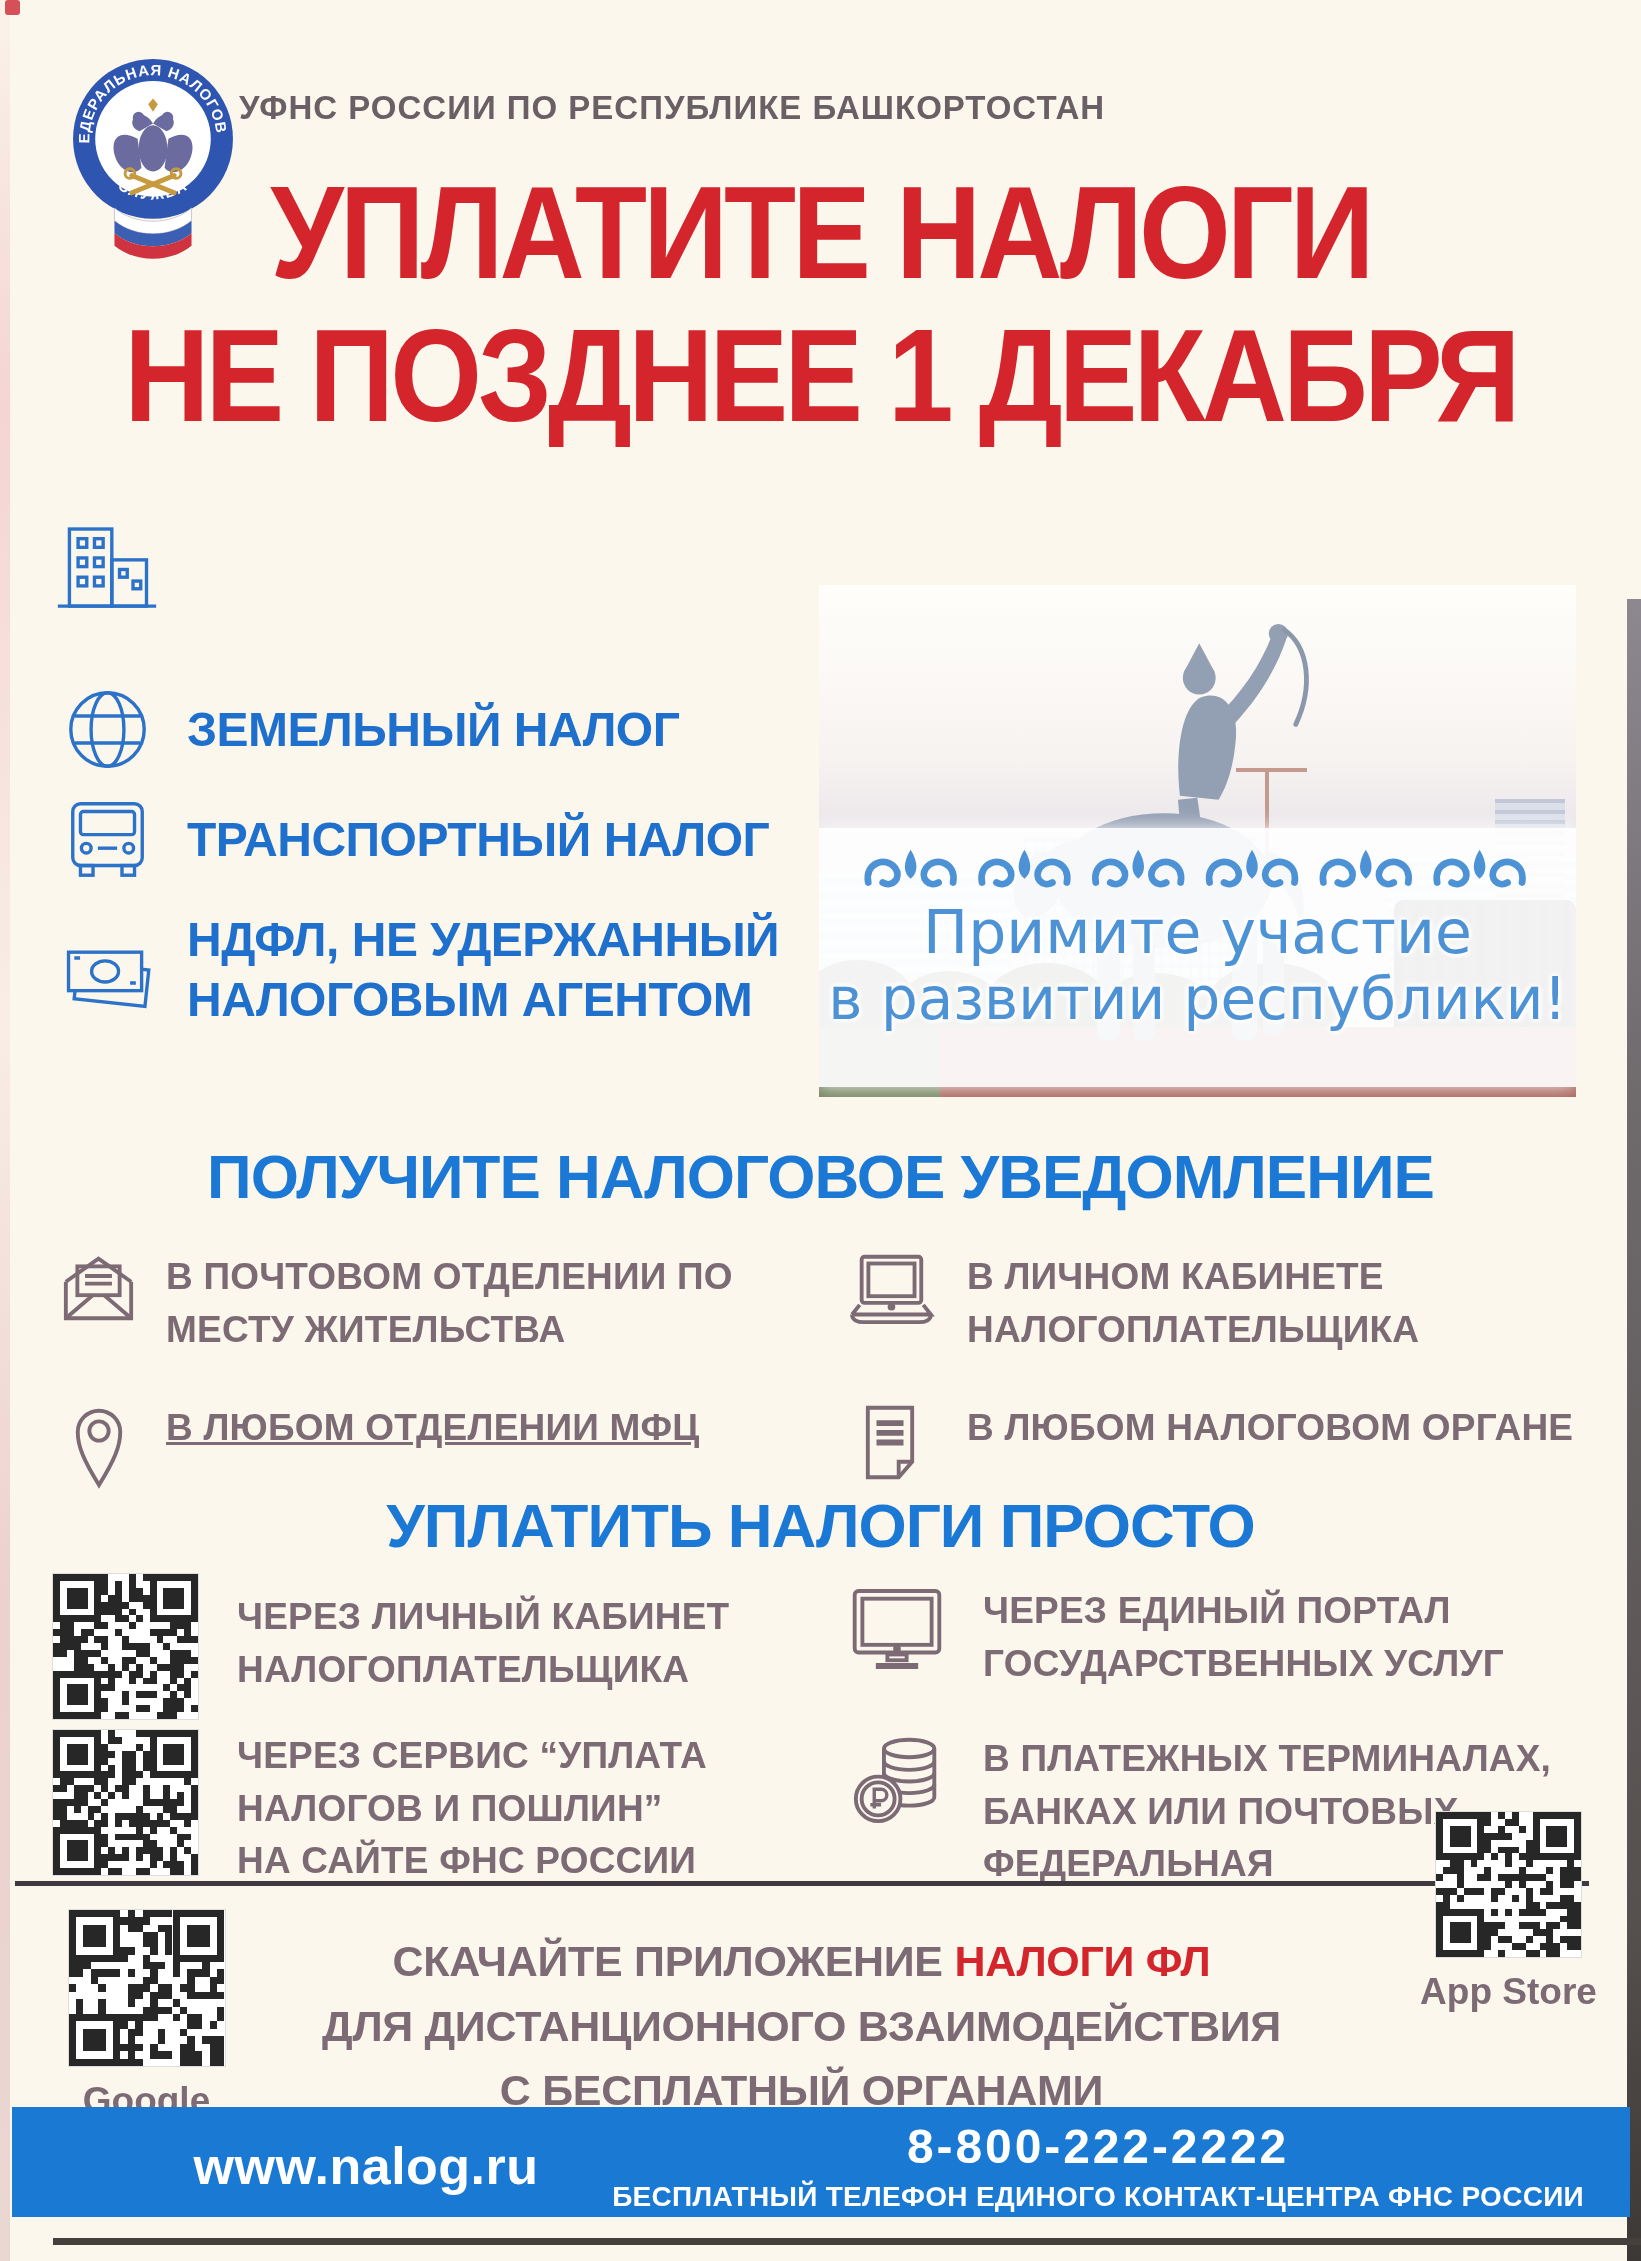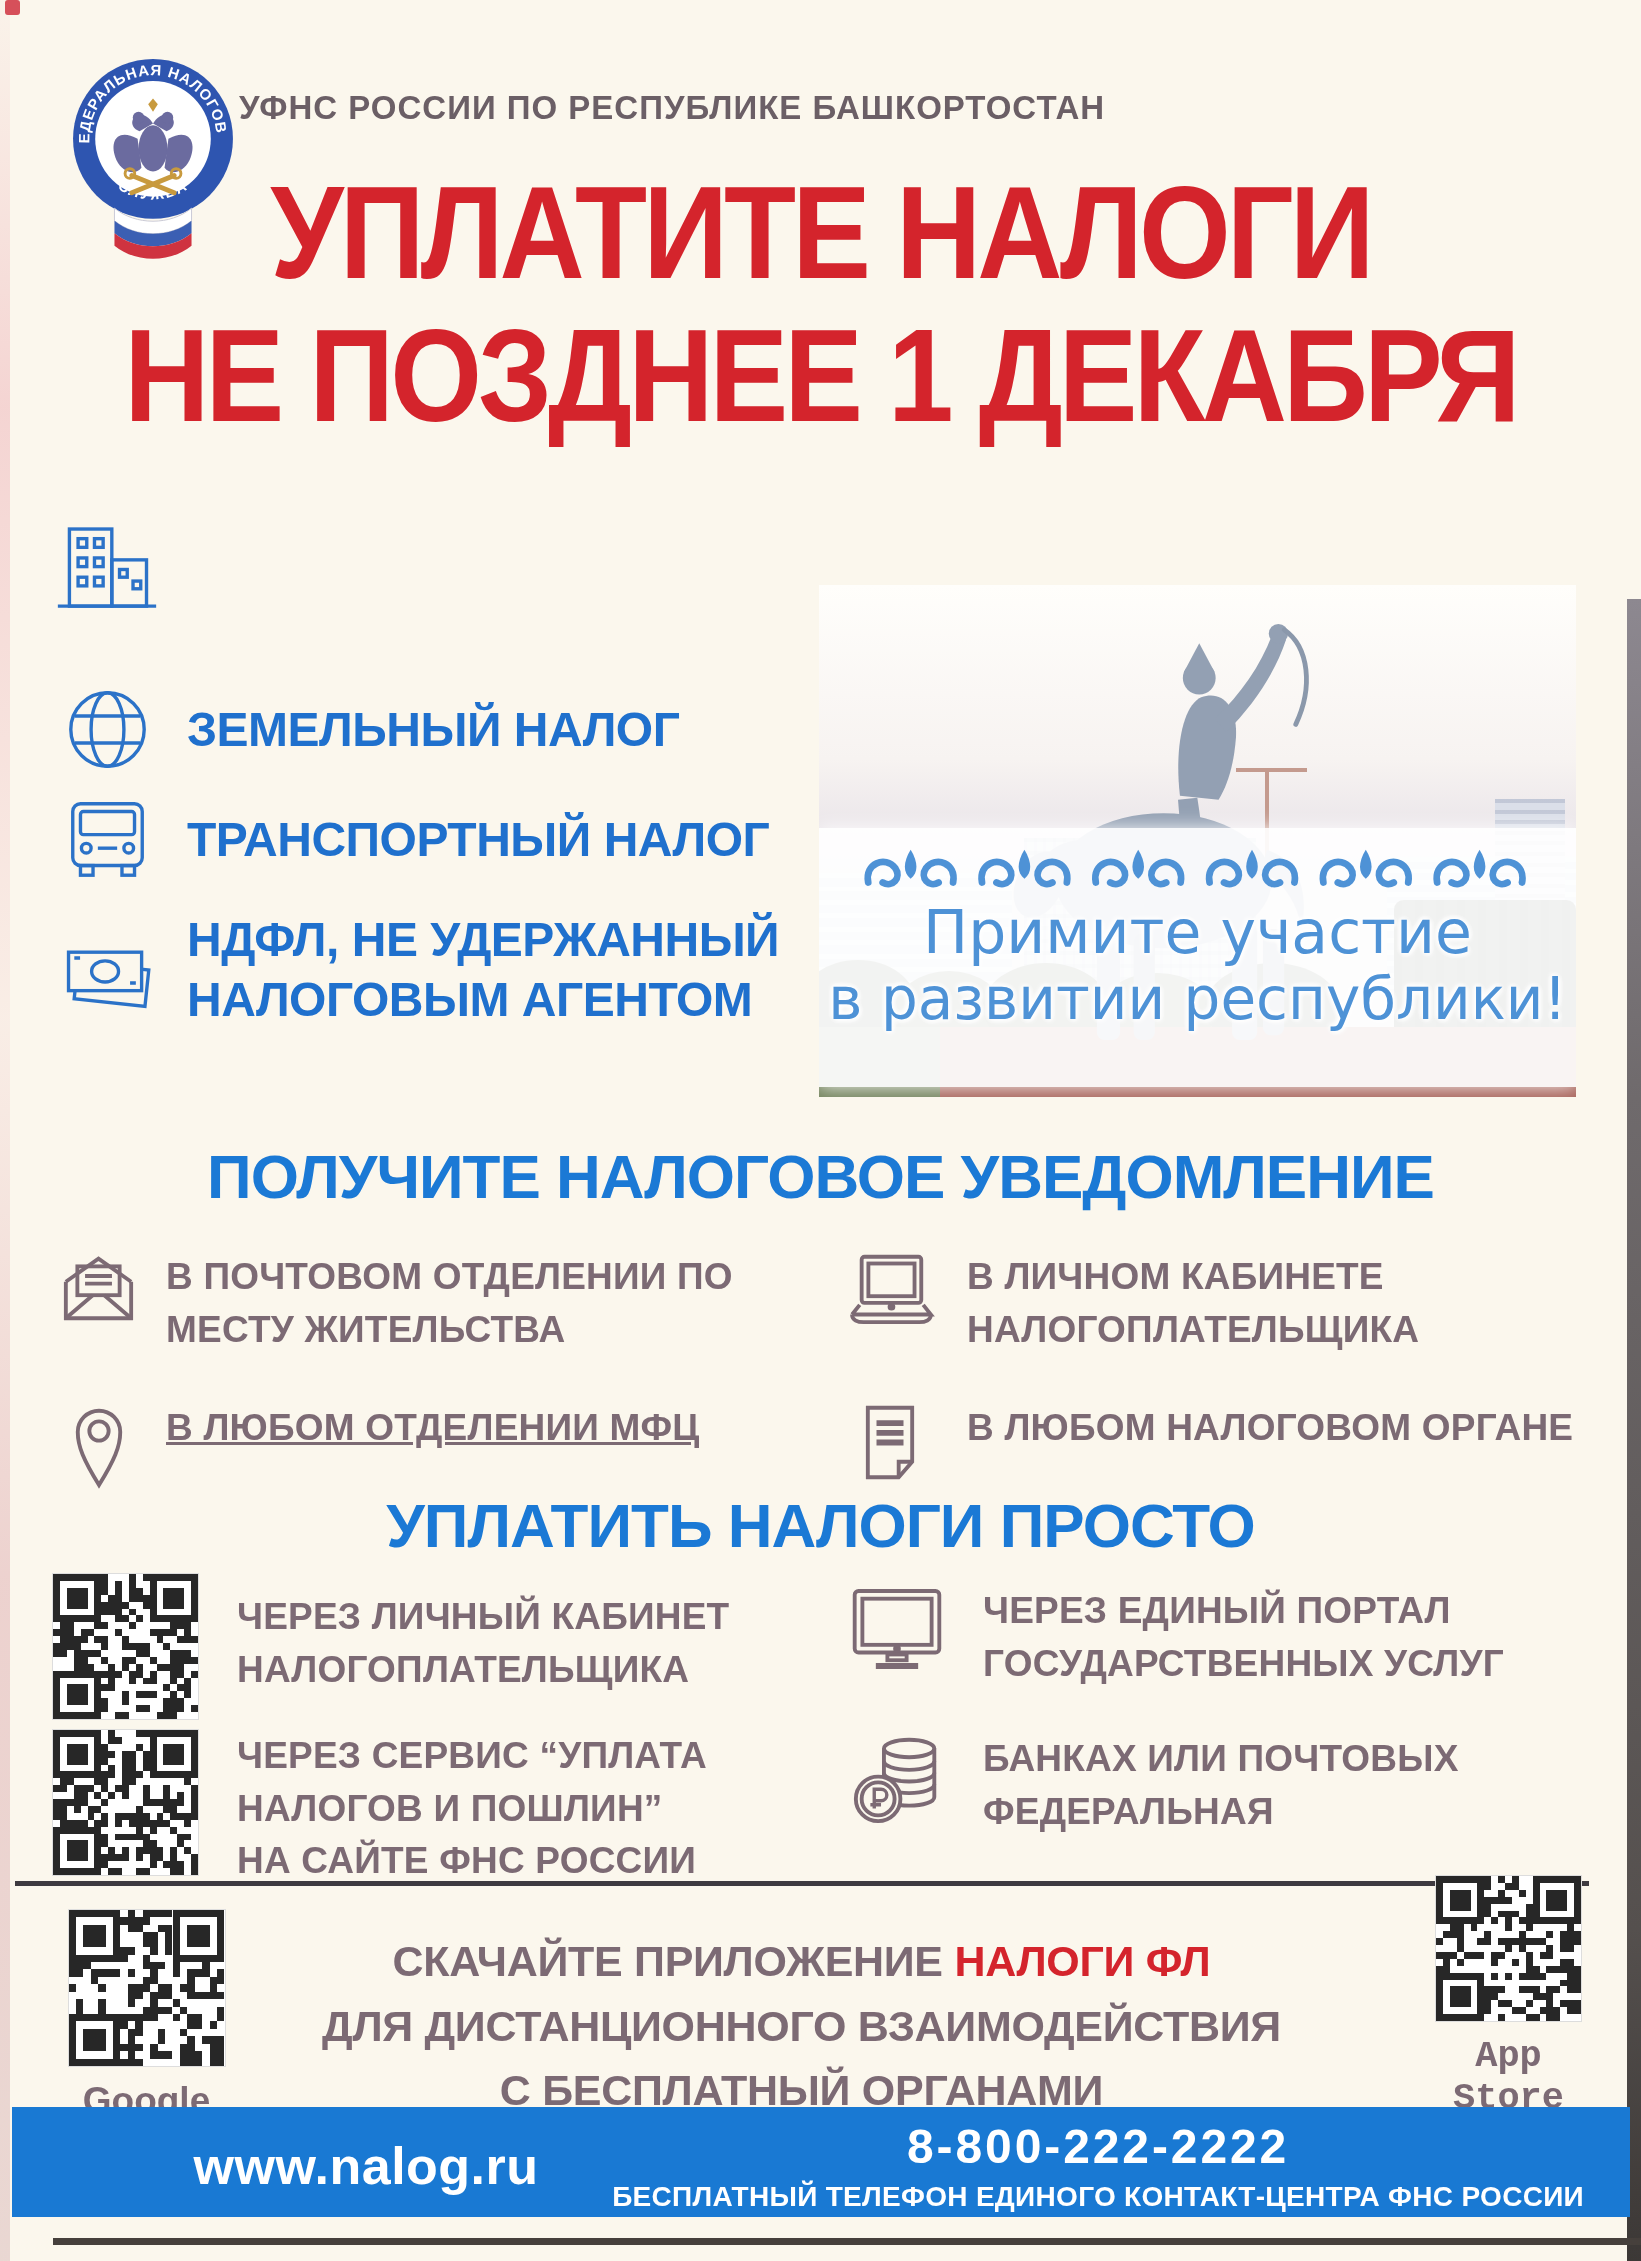--- a/index.html
+++ b/index.html
@@ -73,21 +73,21 @@
   
   .qr{position:relative;background:#fff;outline:1px solid #ddd;}
   .qr i{position:absolute;background:#272727;}
   .qr-150{width:145px;height:145px;flex:none;}
   .qr-160{width:156px;height:156px;}
   
   .divider{position:absolute;left:14.5px;top:1881px;width:1574px;height:4.8px;background:#3e3a40;}
   
   .store{position:absolute;text-align:center;color:#7c6a74;}
   .store-left{left:50px;top:1910px;width:193px;}
-  .store-right{left:1412px;top:1876px;width:193px;font-family:Liberation Mono, monospace;}
+  .store-right{left:1412px;top:1812px;width:193px;}
   .store .qr-160{margin:0 auto;}
   .store-label{margin-top:13.5px;font-size:37px;font-weight:700;}
   .app-text{position:absolute;left:280px;top:1929px;width:1043px;text-align:center;
     color:#7c6a74;font-size:43px;font-weight:700;line-height:1.5;letter-spacing:-0.3px;}
   .app-name{color:#d4242c;}
   
   .footer{position:absolute;left:11.6px;top:2107px;width:1618px;height:110px;background:#1979d3;color:#fff;}
   .site{position:absolute;left:182px;top:29px;font-size:52px;font-weight:700;letter-spacing:0.5px;}
   .phone-block{position:absolute;left:599px;top:11.6px;width:975px;text-align:center;}
   .phone{font-size:48px;font-weight:700;letter-spacing:2.9px;}
@@ -860,20 +860,21 @@
         <path d="M34,16 V66 C34,71 45,75 60,75 C75,75 86,71 86,66 V16"></path>
         <path d="M34,29 C34,34 45,38 60,38 C75,38 86,34 86,29"></path>
         <path d="M34,41 C34,46 45,50 60,50 C75,50 86,46 86,41"></path>
         <path d="M34,53 C34,58 45,62 60,62 C75,62 86,58 86,53"></path>
         <circle cx="28" cy="68" r="23" fill="#fbf7ed"></circle>
         <circle cx="28" cy="68" r="17"></circle>
         <path d="M24,78 V58 H31 A6,6 0 0 1 31,70 H24 M20,74 H31" stroke-width="3.5"></path>
       </svg>
     </span>
     <span class="txt">
+      <div>В ПЛАТЕЖНЫХ ТЕРМИНАЛАХ,</div>
         <div>БАНКАХ ИЛИ ПОЧТОВЫХ</div>
         <div>ФЕДЕРАЛЬНАЯ</div>
     </span>
   </div>
 
   <div class="divider"></div>
 
   <div class="store store-left">
     <span class="qr qr-160" style="display:block;">
         <i style="left:0.00%;top:0.00%;width:4.76%;height:4.76%"></i>

